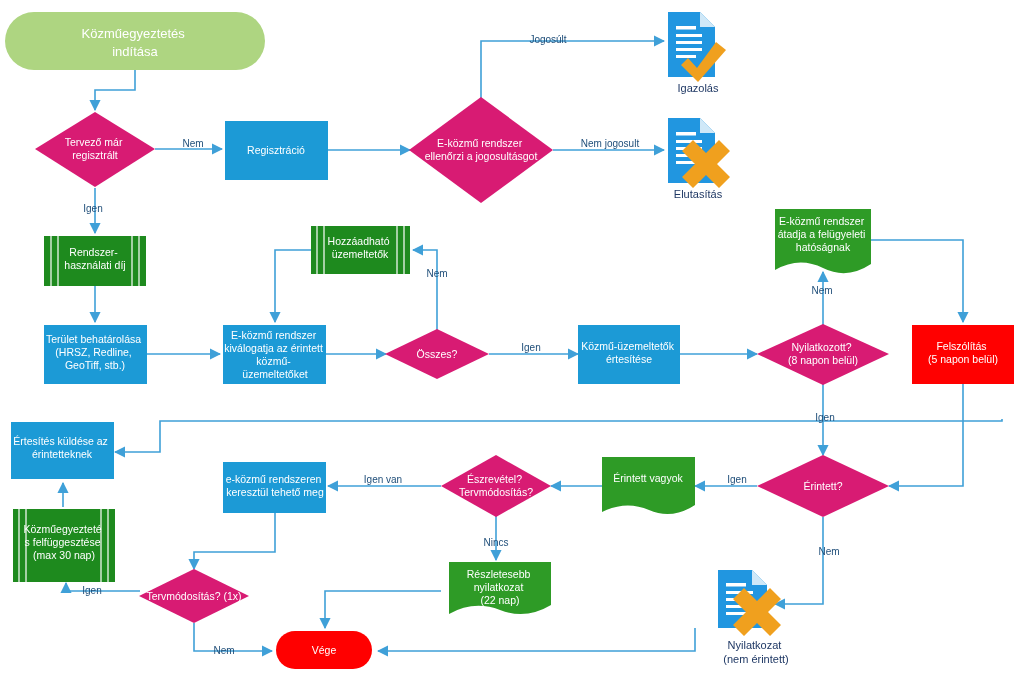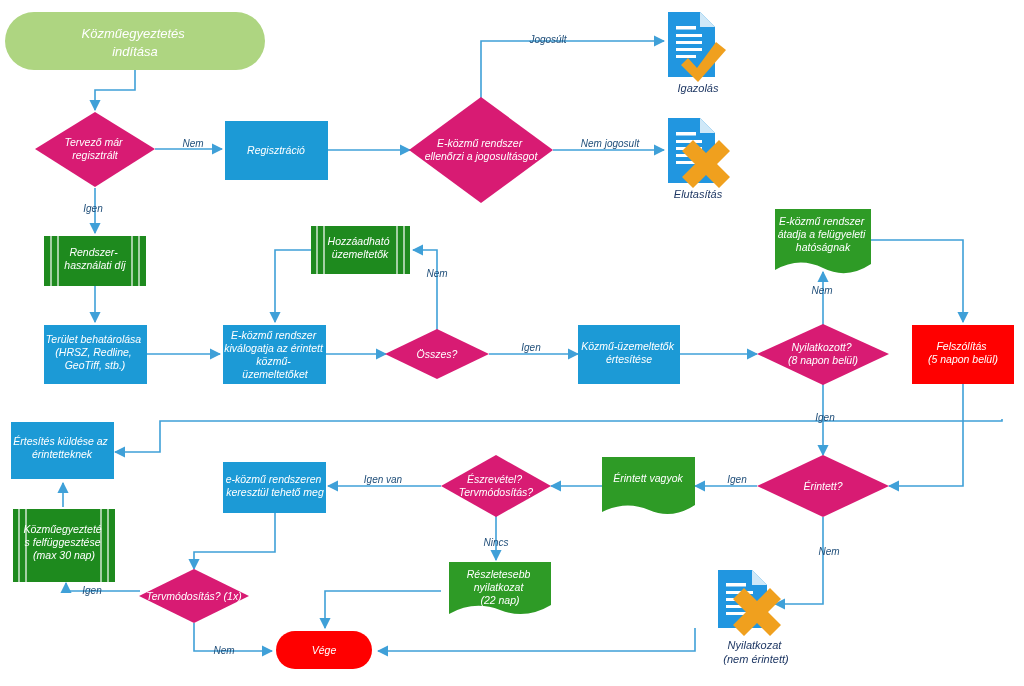--- a/index.html
+++ b/index.html
@@ -2,21 +2,21 @@
 <html><head>
 <meta charset="utf-8">
 <style>
   html, body {
     margin: 0; padding: 0;
     background: #ffffff;
     width: 1024px; height: 686px;
     overflow: hidden;
     font-family: "Liberation Sans", sans-serif;
   }
-  #stage { position: relative; width: 1024px; height: 648px; font-style: italic; }
+  #stage { position: relative; width: 1024px; height: 648px; }
   svg#flow { position: absolute; top:0; left:0; width:1024px; height:686px; }
   .nodeText { font-family: "Liberation Sans", sans-serif; font-size: 10.5px; fill: #ffffff; }
   .nodeTextDark { font-family: "Liberation Sans", sans-serif; font-size: 11px; fill: #1f3864; }
   .edgeLabel { font-family: "Liberation Sans", sans-serif; font-size: 10px; fill: #1f4e79; }
 </style>
 </head>
 <body>
 
 <div id="stage">
 <svg id="flow" viewBox="0 0 1024 686">

